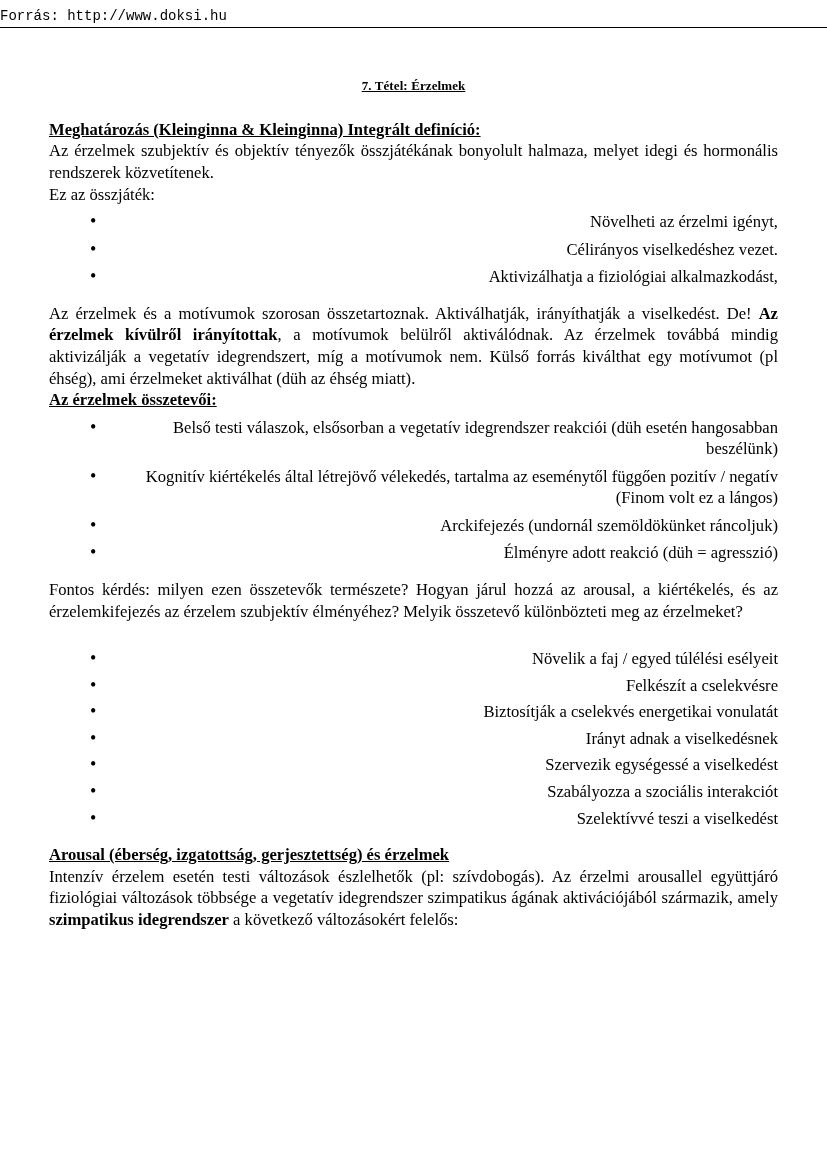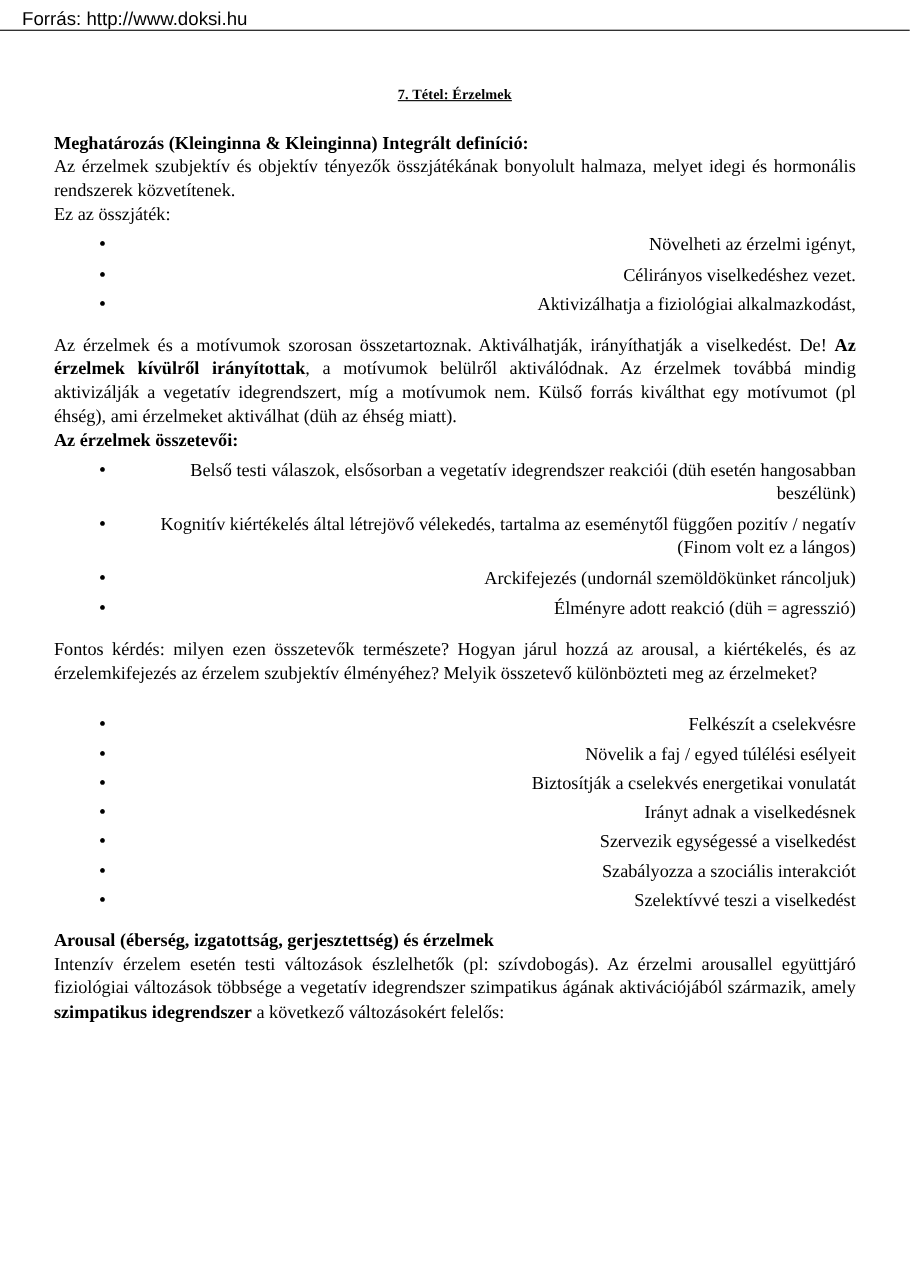--- a/index.html
+++ b/index.html
@@ -18,23 +18,23 @@
   .page {
     width: 827px;
     height: 1170px;
     box-sizing: border-box;
     position: relative;
     background: #ffffff;
   }
   .source-bar {
     position: absolute;
     top: 8px;
-    left: 20px;
-    font-family: Liberation Sans, sans-serif;
-    font-size: 17px;
+    left: 0;
+    font-family: Liberation Mono, monospace;
+    font-size: 14px;
     color: #000;
     background: #ffffff;
   }
   .rule {
     position: absolute;
     left: 0;
     right: 0;
     top: 27px;
     border-top: 1px solid #000;
   }
@@ -49,20 +49,21 @@
   h1.doc-title {
     font-size: 13px;
     font-weight: bold;
     text-align: center;
     text-decoration: underline;
     margin: 0 0 24px 0;
     letter-spacing: 0.1px;
   }
   .heading {
     font-weight: bold;
+    text-decoration: underline;
     margin: 0;
     display: block;
   }
   p {
     margin: 0;
     text-align: justify;
   }
   .spacer-sm { height: 9px; }
   .spacer-lg { height: 20px; }
   ul.bullets {
@@ -121,22 +122,22 @@
         <li>Élményre adott reakció (düh = agresszió)</li>
       </ul>
       <div class="spacer-sm"></div>
       <p>Fontos kérdés: milyen ezen összetevők természete? Hogyan járul hozzá az arousal, a kiértékelés, és az érzelemkifejezés az érzelem szubjektív élményéhez? Melyik összetevő különbözteti meg az érzelmeket?</p>
     </div>
 
     <div class="spacer-lg"></div>
 
     <div>
       <ul class="bullets tight">
+        <li>Növelik a faj / egyed túlélési esélyeit</li>
         <li>Felkészít a cselekvésre</li>
-        <li>Növelik a faj / egyed túlélési esélyeit</li>
         <li>Biztosítják a cselekvés energetikai vonulatát</li>
         <li>Irányt adnak a viselkedésnek</li>
         <li>Szervezik egységessé a viselkedést</li>
         <li>Szabályozza a szociális interakciót</li>
         <li>Szelektívvé teszi a viselkedést</li>
       </ul>
     </div>
 
     <div class="spacer-sm"></div>
 

